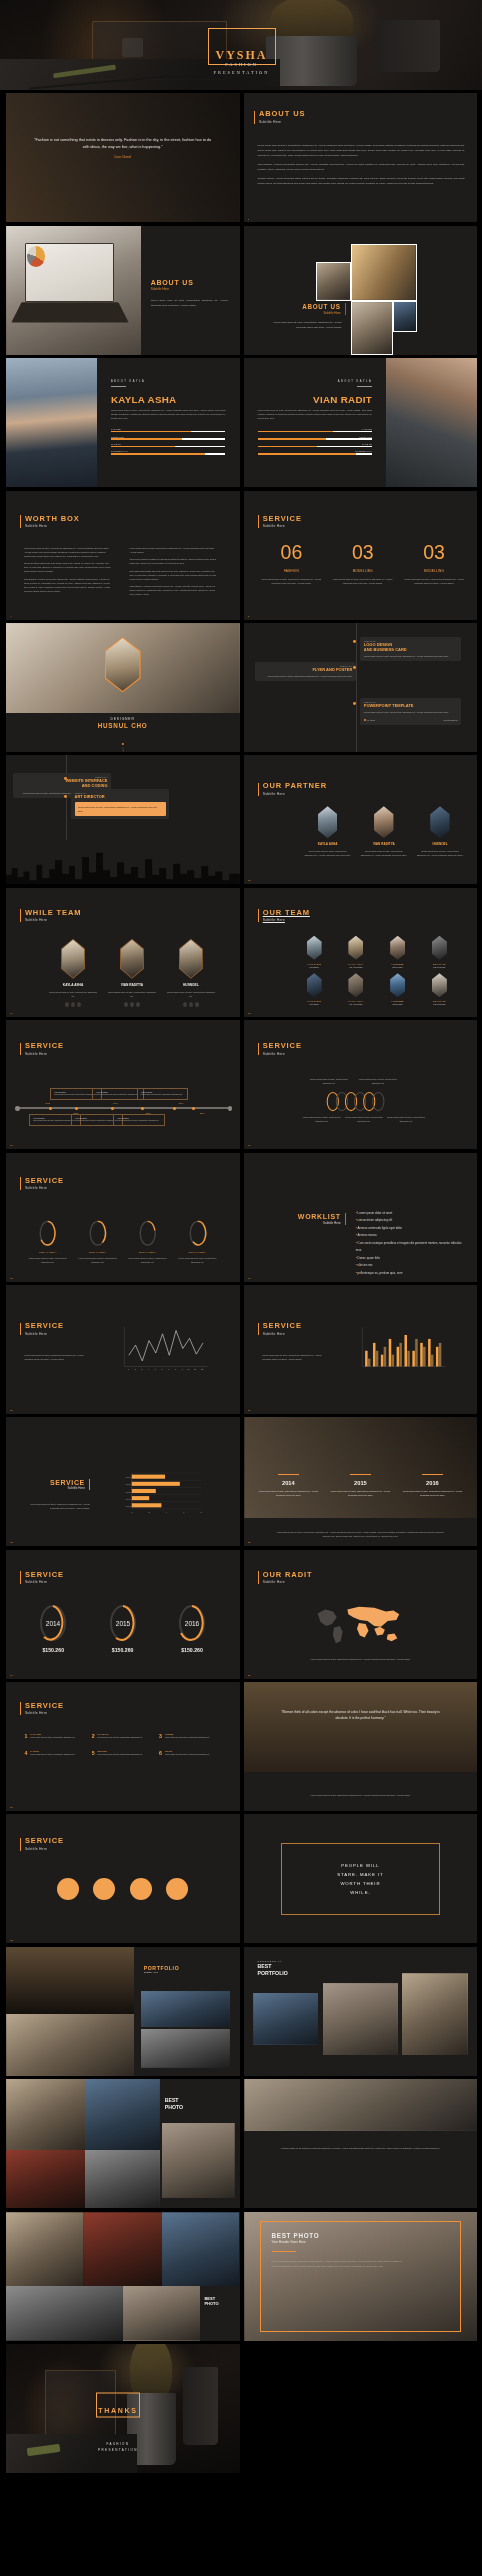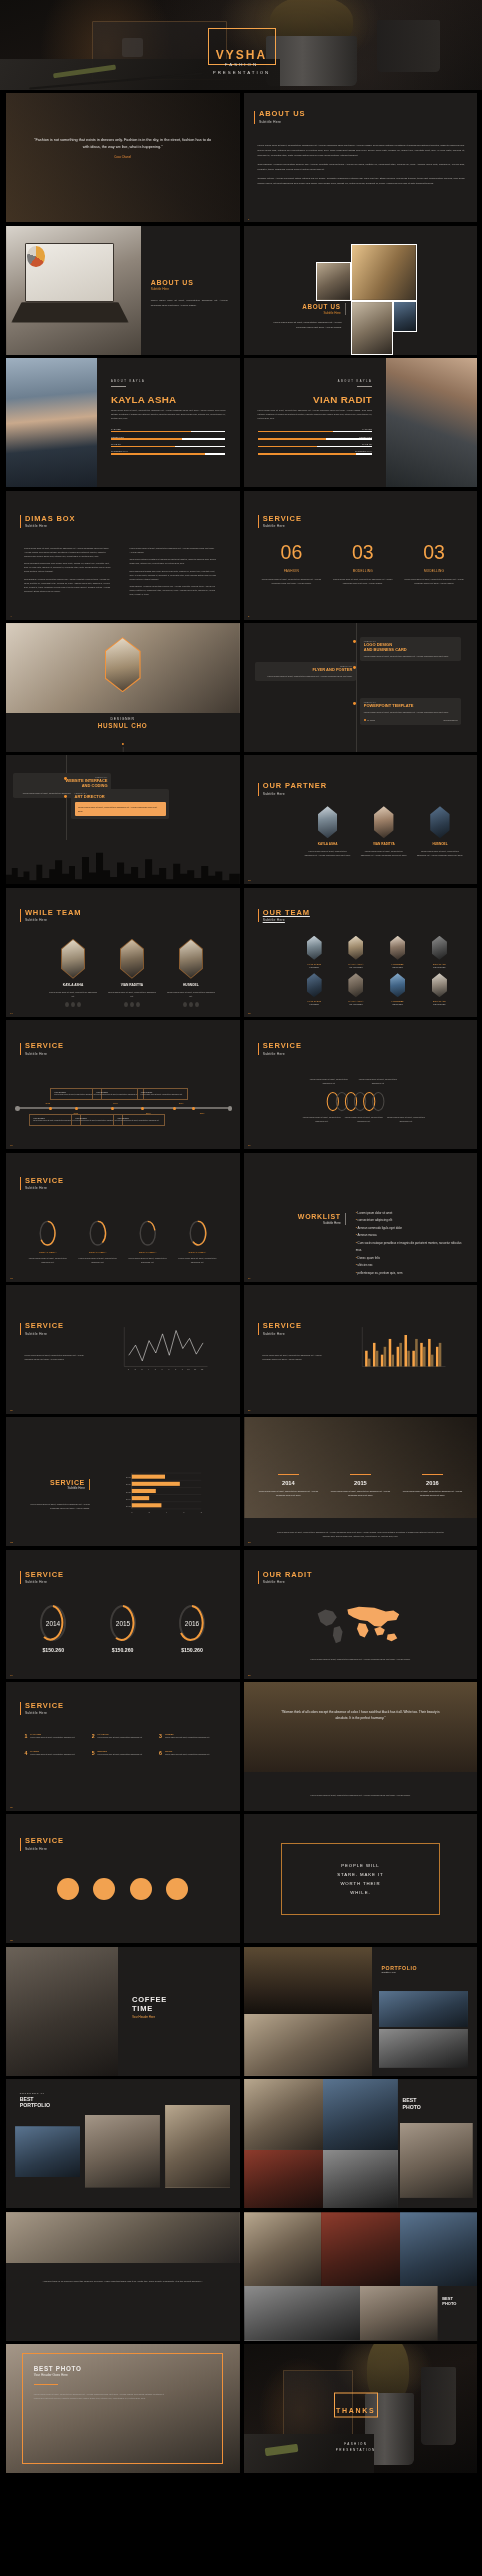--- a/index.html
+++ b/index.html
@@ -10,20 +10,21 @@
   }
 
   
   .hero {
     position:relative; width:483px; height:90px; overflow:hidden;
     background:
       radial-gradient(ellipse 115px 69px at 62% 22%, rgba(120,95,55,.55), transparent 70%),
       radial-gradient(ellipse 92px 115px at 22% 55%, rgba(108,72,38,.45), transparent 72%),
       radial-gradient(circle at 75% 80%, rgba(70,60,55,.35), transparent 60%),
       linear-gradient(160deg,#100e0c 0%,#1a1512 45%,#0b0a09 100%);
+    font-family: Liberation Serif, serif;
   }
   .hero-frame {
     position:absolute; left:19%; top:23%; width:28%; height:66%;
     border:1.1px solid rgba(120,88,52,.55);
     background:linear-gradient(150deg, rgba(48,44,42,.5), rgba(22,20,19,.5));
     border-radius:1.1px;
   }
   .hero-frame:after{
     content:""; position:absolute; left:22%; top:28%; width:16%; height:34%;
     background:rgba(70,66,64,.5); border-radius:2.3px;
@@ -288,21 +289,21 @@
               <div class="fill" style="width:86%"></div>
             </div>
           </div>
       </div>
     </div>
   </div>
 
   <div class="slide">
     <div class="hdr hdr-pad" style="left:14px;top:24px;">
       <span class="bar"></span>
-      <h2>DIMAS BOX</h2>
+      <h2>WORTH BOX</h2>
       <div class="sub">Subtitle Here</div>
     </div>
     <div style="position:absolute;left:18.4px;top:55px;width:38%;">
       <p class="tiny">Lorem ipsum dolor sit amet, consectetuer adipiscing elit. Aenean commodo ligula eget dolor. Aenean massa. Cum sociis natoque penatibus et magnis dis parturient montes, nascetur ridiculus mus. Donec quam felis, ultricies nec, pellentesque eu pretium quis, sem.</p>
       <p class="tiny" style="margin-top:3.4px;">Nulla consequat massa quis enim. Donec pede justo, fringilla vel, aliquet nec, vulputate eget, arcu. In enim justo, rhoncus ut, imperdiet a, venenatis vitae, justo. Nullam dictum felis eu pede mollis pretium. Integer tincidunt.</p>
       <p class="tiny" style="margin-top:3.4px;">Cras dapibus. Vivamus elementum semper nisi. Aenean vulputate eleifend tellus. Aenean leo ligula, porttitor eu, consequat vitae, eleifend ac, enim. Aliquam lorem ante, dapibus in, viverra quis, feugiat a, tellus. Phasellus viverra nulla ut metus varius laoreet. Quisque rutrum. Aenean imperdiet. Etiam ultricies nisi vel augue.</p>
     </div>
     <div style="position:absolute;left:53%;top:55px;width:38%;">
       <p class="tiny">Lorem ipsum dolor sit amet, consectetuer adipiscing elit. Aenean commodo ligula eget dolor. Aenean massa.</p>
       <p class="tiny" style="margin-top:3.4px;">Cum sociis natoque penatibus et magnis dis parturient montes, nascetur ridiculus mus. Donec quam felis, ultricies nec, pellentesque eu pretium quis, sem.</p>
@@ -944,28 +945,20 @@
     <div style="position:absolute;left:16%;right:16%;top:22%;bottom:22%;border:0.9px solid #b9782f;display:flex;flex-direction:column;align-items:center;justify-content:center;">
       <div style="color:#efece8;font-size:4.3px;letter-spacing:0.9px;line-height:2.1;text-align:center;">
         <div>PEOPLE WILL</div>
         <div>STARE. MAKE IT</div>
         <div>WORTH THEIR</div>
         <div>WHILE.</div>
       </div>
     </div>
   </div>
 
-  <div class="slide">
-    <div class="ph ph-desk2" style="position:absolute;left:0;top:0;width:48%;height:100%;background-image:linear-gradient(160deg,#6b6258,#3b352f 55%,#1b1816);"></div>
-    <div style="position:absolute;left:54%;right:6%;top:38%;">
-      <h2 style="color:#efeceA;font-size:7.5px;font-weight:700;letter-spacing:0.8px;white-space:pre-line;line-height:1.15;">COFFEE
-TIME</h2>
-      <div style="color:#f6a348;font-size:2.9px;margin-top:2.3px;">Your Header Here</div>
-    </div>
-  </div>
 
   <div class="slide">
     <div class="ph ph-crowd" style="position:absolute;left:0;top:0;width:55%;height:52%;"></div>
     <div class="ph ph-meet" style="position:absolute;left:0;top:52%;width:55%;height:48%;"></div>
     <div style="position:absolute;left:59%;right:5%;top:14%;">
       <h2 style="color:#f6a348;font-size:5.2px;font-weight:700;letter-spacing:0.6px;">PORTFOLIO</h2>
       <div style="color:#cdc9c5;font-size:2.5px;">Subtitle Here</div>
     </div>
     <div class="ph ph-blue" style="position:absolute;left:58%;right:4%;top:34%;height:28%;"></div>
     <div class="ph ph-gray" style="position:absolute;left:58%;right:4%;top:64%;height:30%;"></div>

